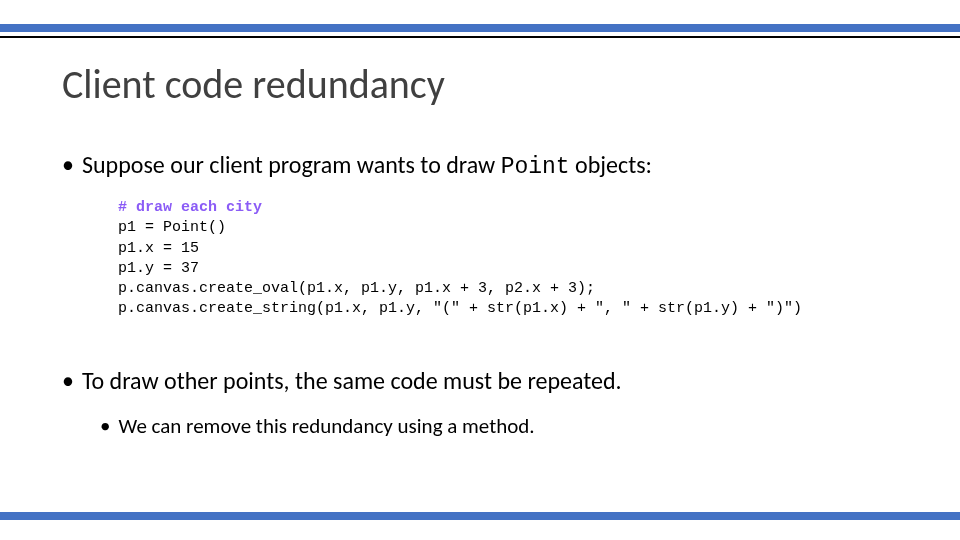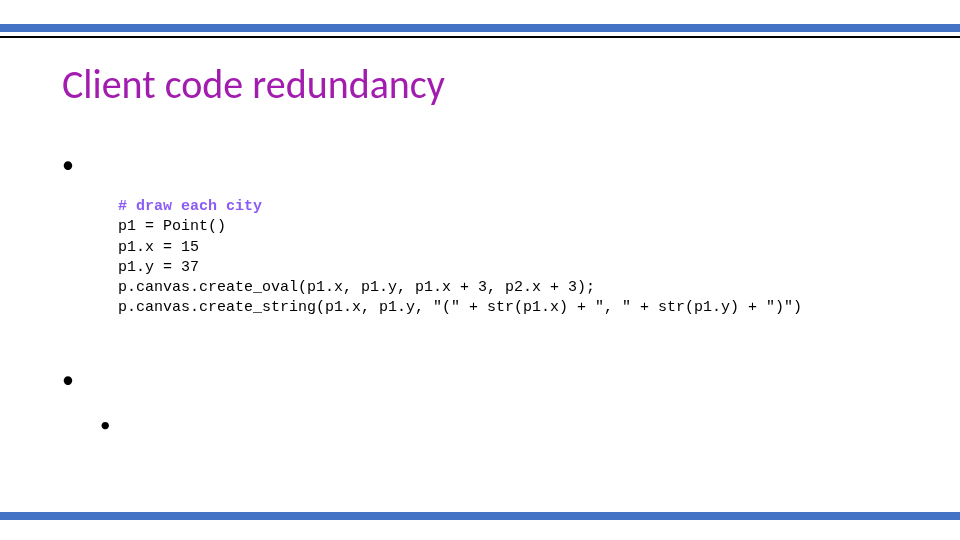--- a/index.html
+++ b/index.html
@@ -43,21 +43,21 @@
     width: 960px;
     height: 540px;
     box-sizing: border-box;
   }
   .title {
     position: absolute;
     left: 62px;
     top: 60px;
     font-size: 40px;
     font-weight: 400;
-    color: #a21caf;
+    color: #404040;
     letter-spacing: 0px;
   }
   .body {
     position: absolute;
     left: 62px;
     top: 150px;
     width: 840px;
   }
   .bullet1 {
     font-size: 24px;
@@ -106,27 +106,32 @@
   <div class="bar-top bar1"></div>
   <div class="rule"></div>
   <div class="bar-bottom"></div>
 
   <div class="title">Client code redundancy</div>
 
   <div class="body">
 
     <div class="bullet1">
       <span class="dot">•</span>
+      <span>
+        <span>Suppose our client program wants to draw </span><span class="code-inline">Point</span><span> objects:</span>
+      </span>
     </div>
 
     <div class="code-block"><span class="code-line code-comment"># draw each city</span><span class="code-line">p1 = Point()</span><span class="code-line">p1.x = 15</span><span class="code-line">p1.y = 37</span><span class="code-line">p.canvas.create_oval(p1.x, p1.y, p1.x + 3, p2.x + 3);</span><span class="code-line">p.canvas.create_string(p1.x, p1.y, "(" + str(p1.x) + ", " + str(p1.y) + ")")</span></div>
 
     <div class="bullet2-wrap">
       <div class="bullet1">
         <span class="dot">•</span>
+        <span>To draw other points, the same code must be repeated.</span>
       </div>
       <div class="sub-bullet">
         <span class="dot">•</span>
+        <span>We can remove this redundancy using a method.</span>
       </div>
     </div>
 
   </div>
 </div>
 
 </body></html>

